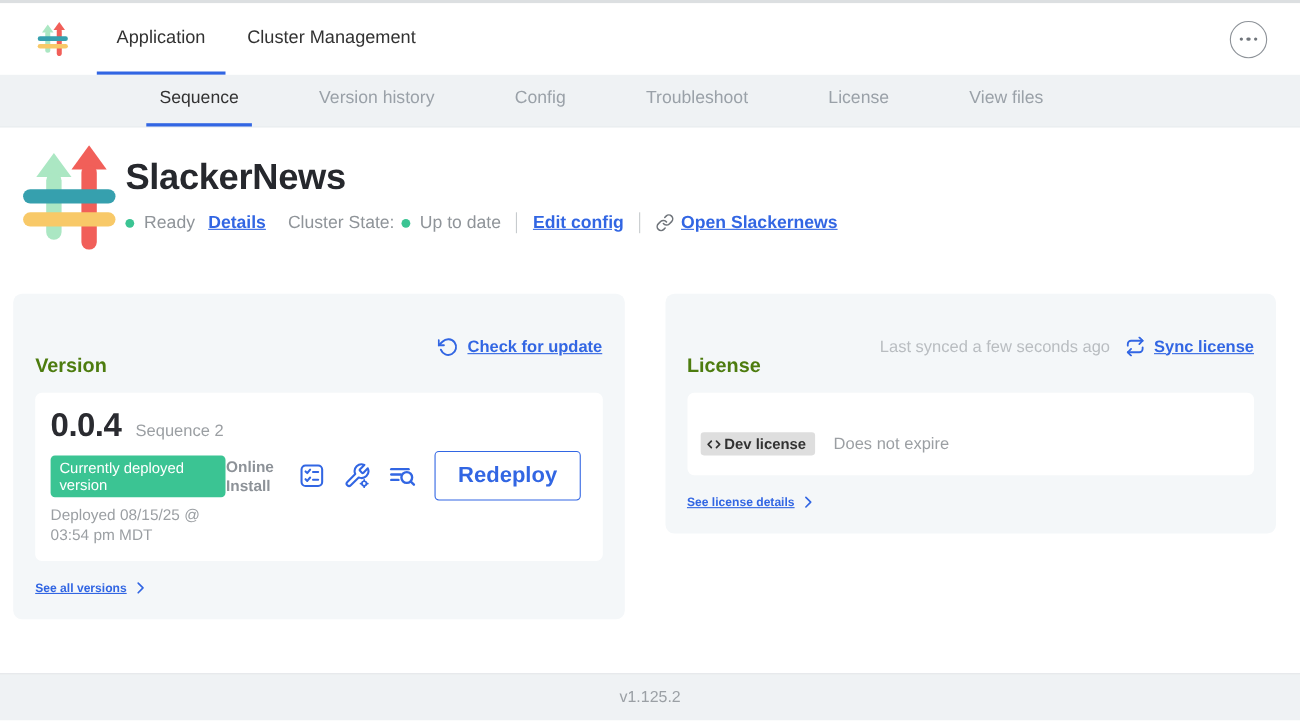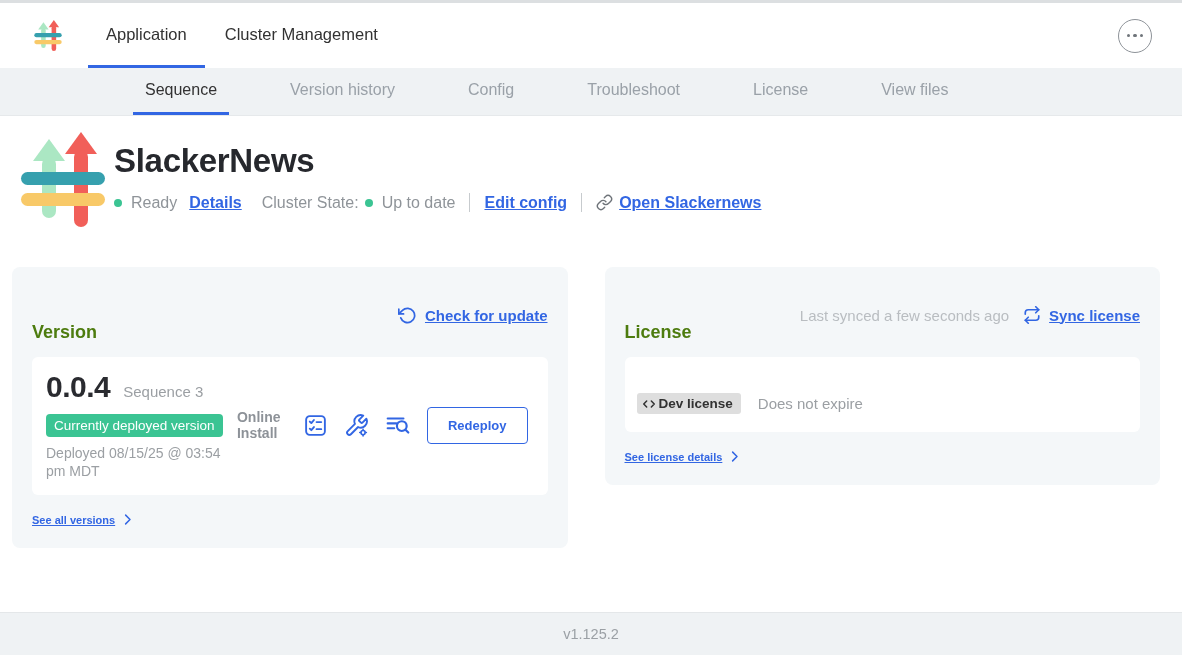--- a/index.html
+++ b/index.html
@@ -85,21 +85,21 @@
     background: #3bc493; color: #fff; font-size: 13.5px; font-weight: 500;
     padding: 4px 8px; border-radius: 4px;
   }
   .v-left { display: flex; flex-direction: column; }
   .deployed-at { margin-top: 8px; font-size: 14px; color: #9b9fa3; max-width: 200px; line-height: 1.25; }
   .v-actions { display: flex; align-items: center; gap: 16px; padding-right: 6px; }
   .install-type { width: 50px; font-size: 14px; font-weight: 700; color: #8d9298; line-height: 1.15; }
   .icon-btn { color: #3266e3; line-height: 0; cursor: pointer; background: none; border: none; padding: 0; }
   .redeploy-btn {
     background: #fff; border: 1px solid #3266e3; border-radius: 4px;
-    color: #3266e3; font-weight: 700; font-size: 13px;
+    color: #3266e3; font-weight: 700; font-size: 20px;
     padding: 10px 20px; cursor: pointer; font-family: inherit;
   }
   .see-link {
     margin-top: 17px; display: inline-flex; align-items: center; gap: 5px;
     font-size: 11px;
   }
   .chev { color: #3266e3; line-height: 0; }
 
   .license-inner { padding: 15px 12px 18px; }
   .cust-row { display: flex; align-items: center; }
@@ -218,21 +218,21 @@
               </svg>
           </span>
           <span class="lnk head-link">Check for update</span>
         </span>
       </div>
 
       <div class="inner-card version-inner">
         <div class="v-left">
           <div class="v-num-row">
             <span class="v-number">0.0.4</span>
-            <span class="v-sequence">Sequence 3</span>
+            <span class="v-sequence">Sequence 2</span>
           </div>
           <span class="deployed-badge">Currently deployed version</span>
           <div class="deployed-at">Deployed 08/15/25 @ 03:54 pm MDT</div>
         </div>
         <div class="v-actions">
           <span class="install-type">Online Install</span>
           <button class="icon-btn">
             <svg width="25" height="25" viewBox="0 0 24 24" fill="none" stroke="#3266e3" stroke-width="1.8" stroke-linecap="round" stroke-linejoin="round">
                 <rect x="3" y="3" width="18" height="18" rx="3.5"></rect>
                 <polyline points="6.5 8.2 8 9.7 10.5 6.7"></polyline>

